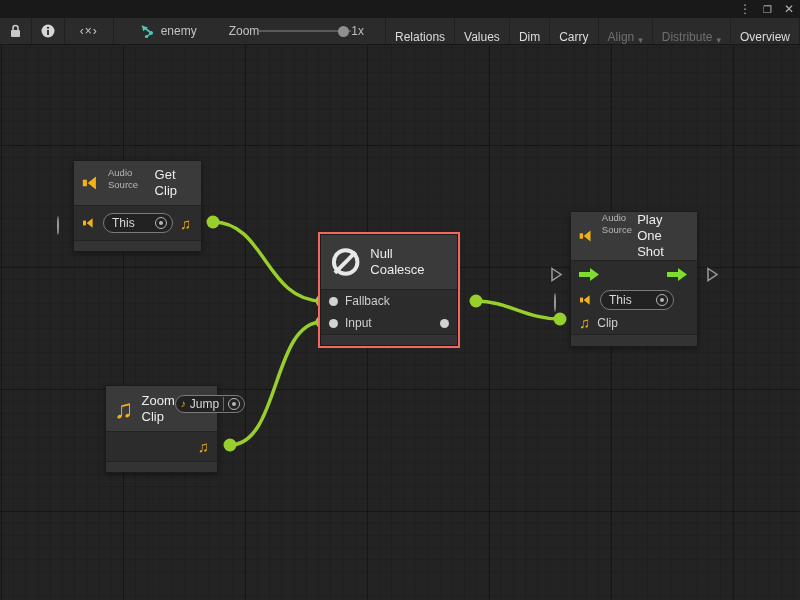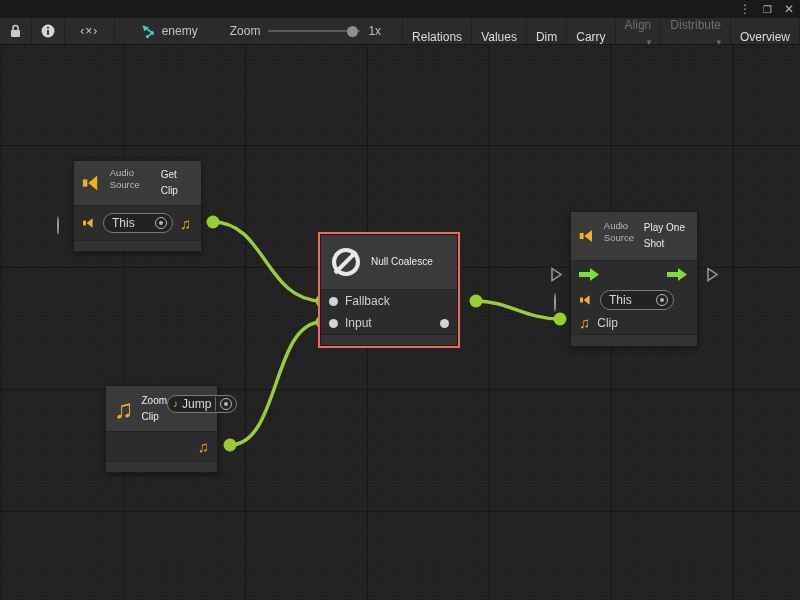--- a/index.html
+++ b/index.html
@@ -17,51 +17,51 @@
 
   
   .toolbar { position:absolute; left:0; top:18px; width:800px; height:27px; background:#2b2b2b;
     border-bottom:1px solid #171717; display:flex; align-items:stretch; color:#d6d6d6; font-size:12px; }
   .tool { display:flex; align-items:center; padding:0 9px; border-right:1px solid #202020; white-space:nowrap; }
   .tool.noborder { border-right:none; }
   .lock-icon svg, .info-icon svg { display:block; }
   .code-glyph { color:#c9c9c9; letter-spacing:1px; font-size:12px; }
   .graph-name-group { margin-left:18px; border-right:none; gap:6px; }
   .graph-name { color:#c2c2c2; }
-  .zoom-group { border-right:none; gap:8px; margin-left:14px;justify-content:flex-end; }
+  .zoom-group { border-right:none; gap:0; margin-left:14px;justify-content:flex-end; }
   .zoom-label { color:#c2c2c2; }
   .slider { position:relative; width:92px; height:14px; }
   .slider .track { position:absolute; left:0; right:0; top:6px; height:2px; background:#5a5a5a; }
   .slider .handle { position:absolute; right:2px; top:2px; width:11px; height:11px; border-radius:50%; background:#8f8f8f; }
   .zoom-value { color:#bdbdbd; }
   .btn { display:flex; align-items:flex-end; gap:4px; padding:0 9px; border-right:1px solid #202020;
     color:#dcdcdc; cursor:default; }
   .btn.first { border-left:1px solid #202020; margin-left:12px; }
-  .btn.disabled { color:#6f6f6f;flex-direction:column; }
+  .btn.disabled { color:#6f6f6f; }
   .dd { font-size:9px; position:relative; top:1px; }
 
   
   .canvas { position:absolute; left:0; top:45px; width:800px; height:555px; background-color:#232323;
     background-image:
       linear-gradient(to right, rgba(0,0,0,.30) 1px, transparent 1px),
       linear-gradient(to bottom, rgba(0,0,0,.30) 1px, transparent 1px),
       linear-gradient(to right, rgba(0,0,0,.115) 1px, transparent 1px),
       linear-gradient(to bottom, rgba(0,0,0,.115) 1px, transparent 1px);
     background-size:122px 122px,122px 122px,12.2px 12.2px,12.2px 12.2px;
     background-position:1px -22px; }
   .wires { position:absolute; left:0; top:0; width:800px; height:555px; pointer-events:none; }
 
   
   .node { position:absolute; background:#2c2c2c; border:1px solid #1b1b1b; box-shadow:0 2px 5px rgba(0,0,0,.35); }
   .node.selected { box-shadow:0 0 0 2px #f4695d; }
   .node-header { background:#3a3a3a; display:flex; align-items:center; gap:8px; padding:0 8px;
     border-bottom:1px solid #232323; }
   .node-titles { display:flex; flex-direction:row; justify-content:center; }
   .node-subtitle { color:#b8b8b8; font-size:9.5px; line-height:12px; }
-  .node-title { color:#ececec; font-size:10px; line-height:16px; }
+  .node-title { color:#ececec; font-size:13px; line-height:16px; }
   .node-row { display:flex; align-items:center; gap:7px; padding:0 8px; position:relative; }
   .node-footer { background:#333333; border-top:1px solid #232323; }
 
   .note { color:#f2b117; font-size:15px; line-height:1; }
   .note.big { font-size:26px; }
   .note.tiny { font-size:10px; }
 
   .field { display:flex; align-items:center; background:#222222; border:1px solid #7a7a7a; border-radius:10px;
     height:20px; padding:0 5px 0 8px; color:#d8d8d8; font-size:12px; gap:6px; }
   .field .flex { flex:1; }

